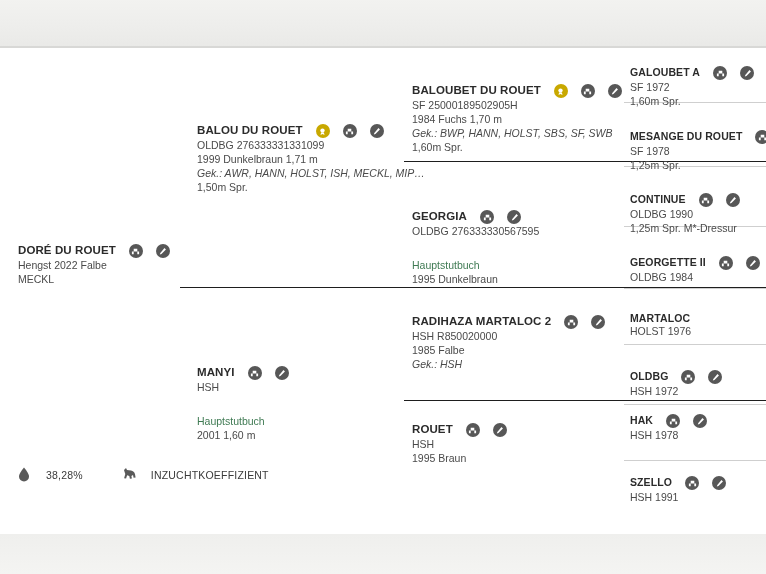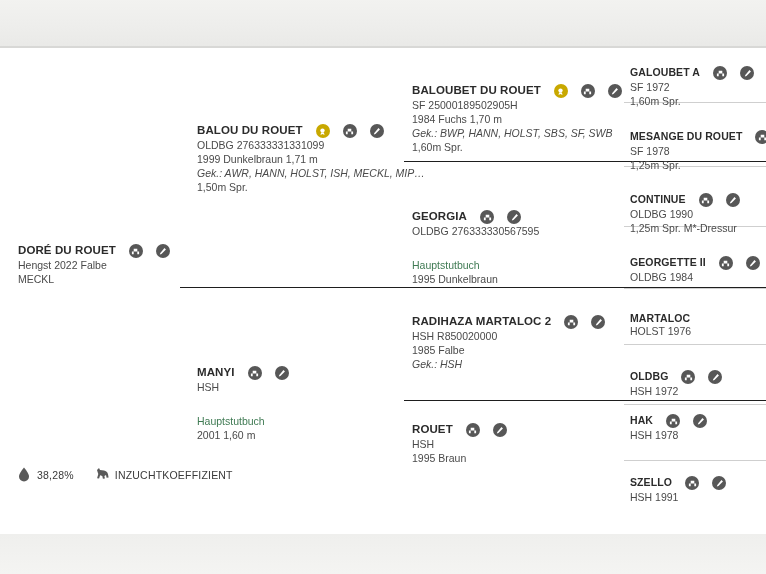--- a/index.html
+++ b/index.html
@@ -46,21 +46,21 @@
   .badge svg{display:block;}
   .badge.gold{background:#c8a800;}
   hr.div{
     position:absolute;border:0;border-top:1px solid #1e1e1e;margin:0;
   }
   hr.thin{
     position:absolute;border:0;border-top:1px solid #cfcfcf;margin:0;
   }
   .footer{
     position:absolute;left:18px;bottom:52px;
-    display:flex;align-items:center;gap:4px;
+    display:flex;align-items:center;gap:13px;
     font-size:10.5px;color:#3a3a3a;letter-spacing:.2px;
   }
   .footer .sep{width:14px;}
   .fico{width:15px;height:15px;display:inline-block;}
 </style>
 </head>
 <body>
 
 <div class="blurtop"></div>
 <div class="blurbottom"></div>

